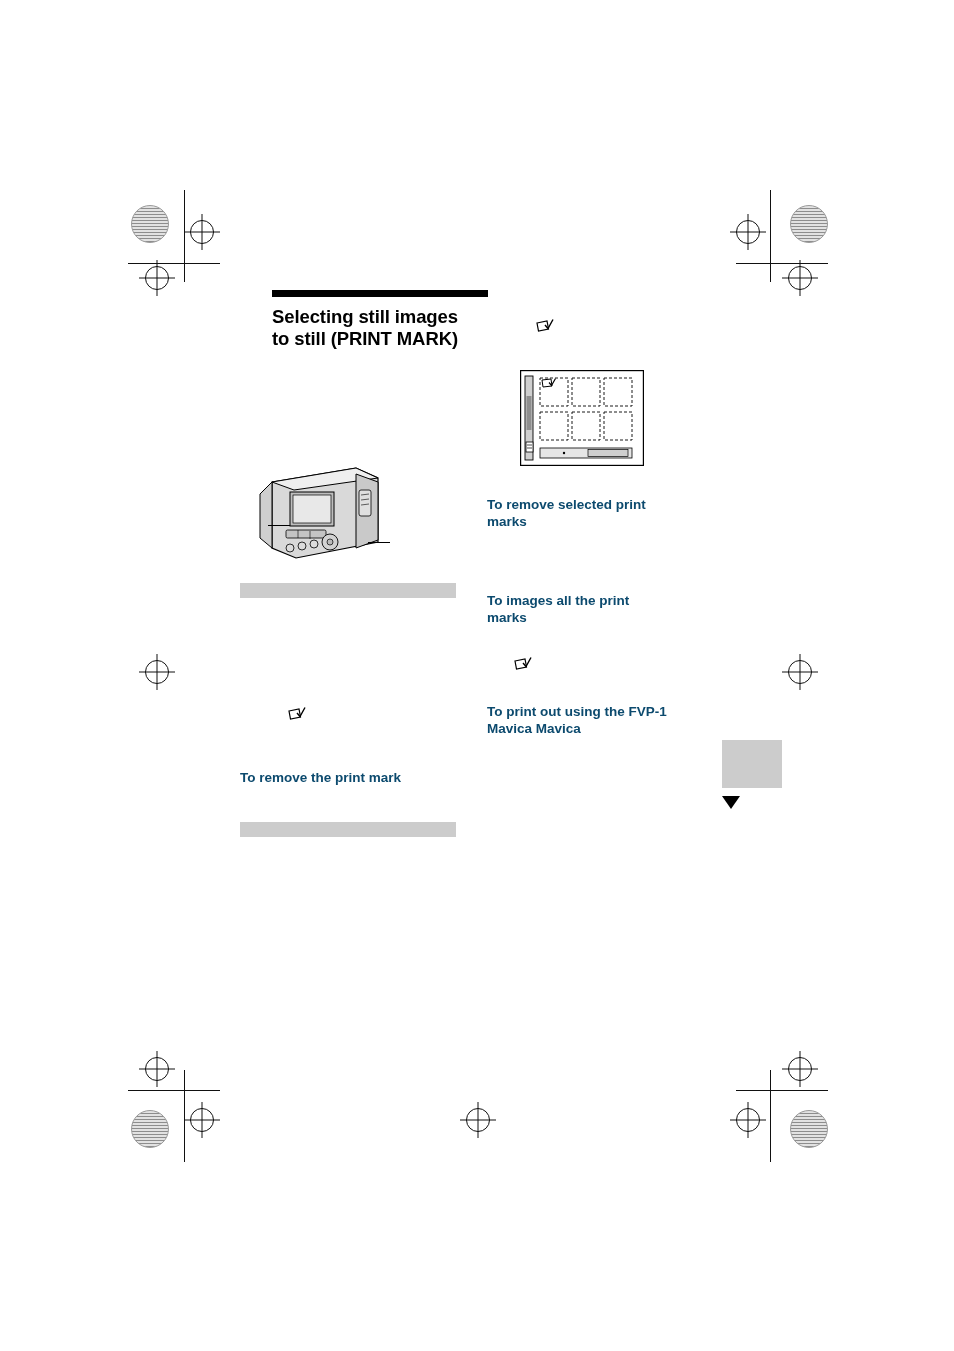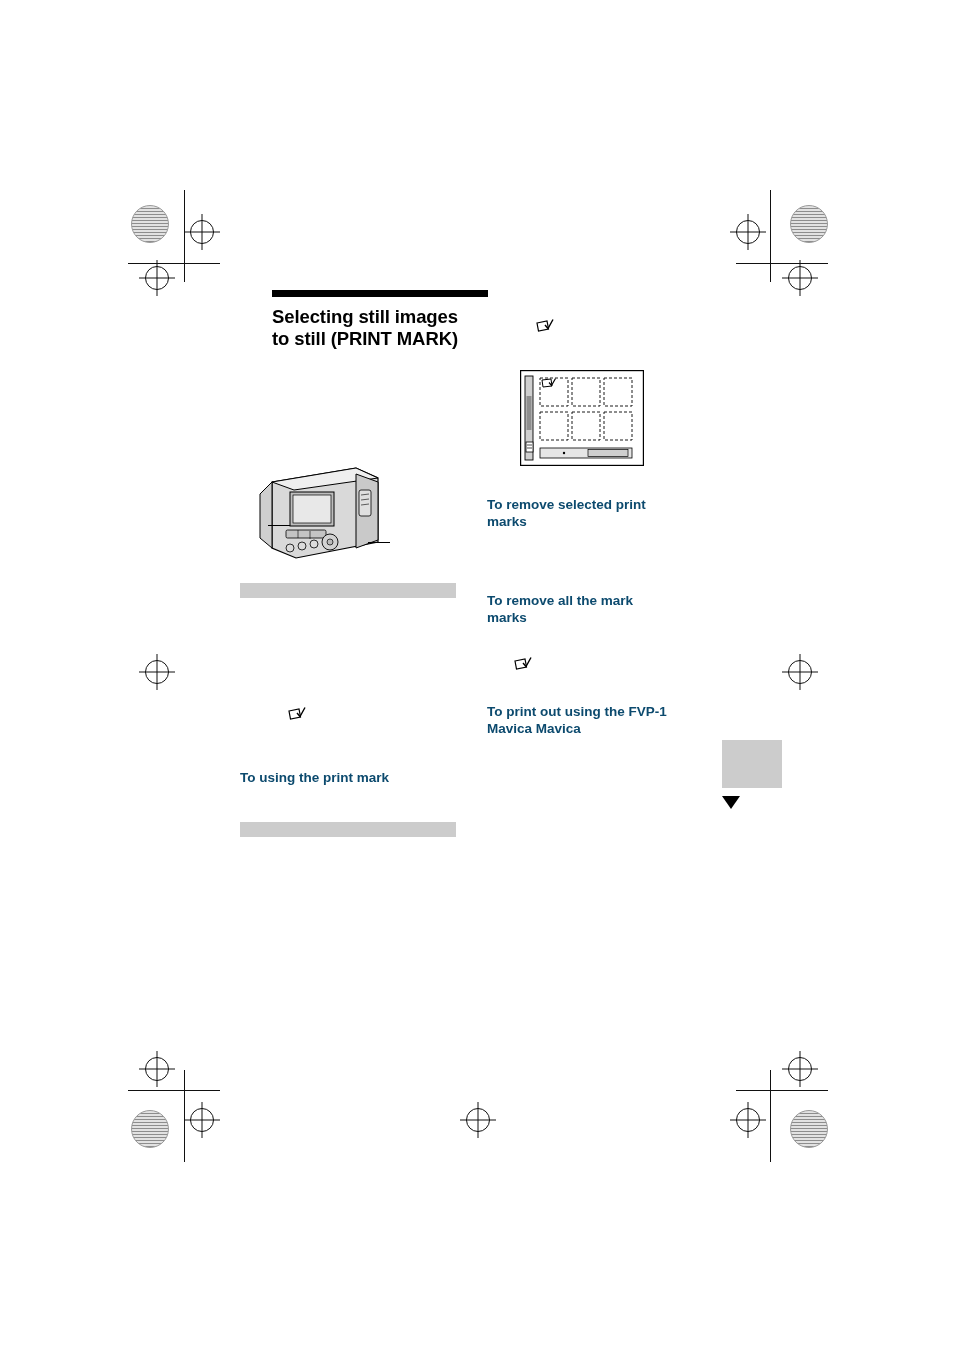--- a/index.html
+++ b/index.html
@@ -209,21 +209,21 @@
 
 <div class="gray-bar" style="position:absolute; left:240px; top:583px;"></div>
 
 <div style="position:absolute; left:288px; top:707px;">
   <svg width="18" height="15" viewBox="0 0 18 15" xmlns="http://www.w3.org/2000/svg">
     <path d="M1 4 L11 2 L12.5 10 L2.5 12 Z" fill="#fff" stroke="#000" stroke-width="1.2"></path>
     <path d="M9 6 L12 9.5 L17 0.5" fill="none" stroke="#000" stroke-width="1.4"></path>
   </svg>
 </div>
 
-<h2 class="sub-head" style="position:absolute; left:240px; top:769px; width:230px;">To using the print mark</h2>
+<h2 class="sub-head" style="position:absolute; left:240px; top:769px; width:230px;">To remove the print mark</h2>
 
 <div class="gray-bar" style="position:absolute; left:240px; top:822px;"></div>
 
 <div style="position:absolute; left:536px; top:319px;">
   <svg width="18" height="15" viewBox="0 0 18 15" xmlns="http://www.w3.org/2000/svg">
     <path d="M1 4 L11 2 L12.5 10 L2.5 12 Z" fill="#fff" stroke="#000" stroke-width="1.2"></path>
     <path d="M9 6 L12 9.5 L17 0.5" fill="none" stroke="#000" stroke-width="1.4"></path>
   </svg>
 </div>
 
@@ -254,21 +254,21 @@
     <circle cx="44" cy="83" r="1.2" fill="#000"></circle>
   </svg>
 </div>
 
 <h2 class="sub-head" style="position:absolute; left:487px; top:496px; width:230px;">
   <span>To remove selected print</span><br>
   <span>marks</span>
 </h2>
 
 <h2 class="sub-head" style="position:absolute; left:487px; top:592px; width:230px;">
-  <span>To remove all the mark</span><br>
+  <span>To images all the print</span><br>
   <span>marks</span>
 </h2>
 
 <div style="position:absolute; left:514px; top:657px;">
   <svg width="18" height="15" viewBox="0 0 18 15" xmlns="http://www.w3.org/2000/svg">
     <path d="M1 4 L11 2 L12.5 10 L2.5 12 Z" fill="#fff" stroke="#000" stroke-width="1.2"></path>
     <path d="M9 6 L12 9.5 L17 0.5" fill="none" stroke="#000" stroke-width="1.4"></path>
   </svg>
 </div>
 

